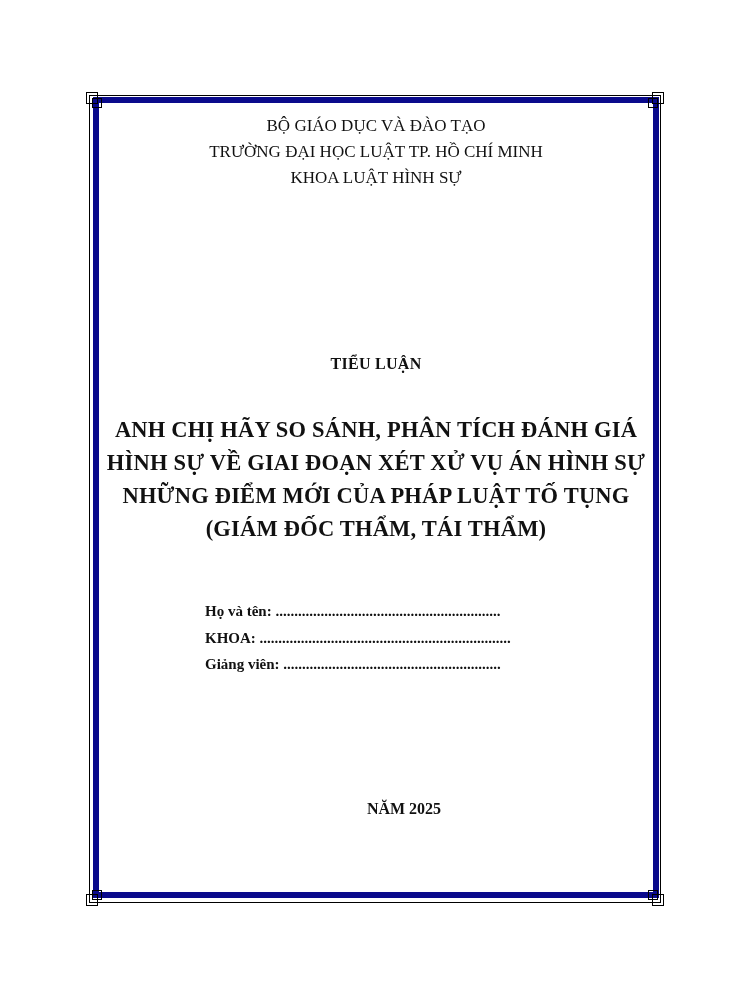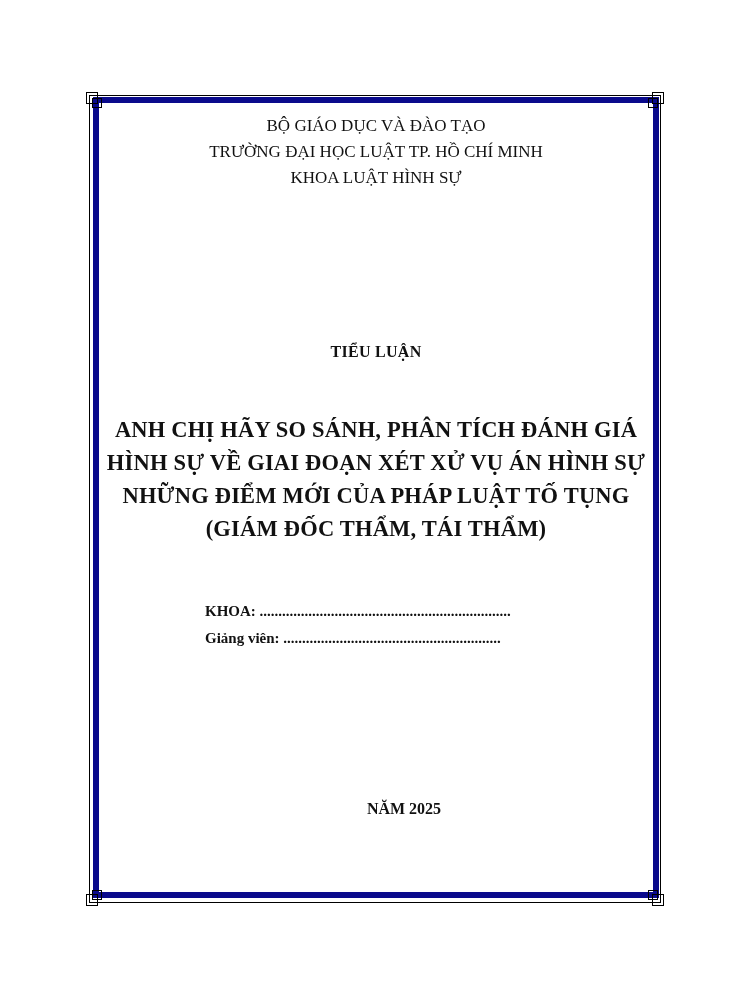--- a/index.html
+++ b/index.html
@@ -118,32 +118,35 @@
 
   <div class="corner" style="left:652px; top:894px;"></div>
   <div class="corner inner" style="left:648px; top:890px;"></div>
 
   <div class="text-block" style="top:113px;">
     <p class="header-line regular">BỘ GIÁO DỤC VÀ ĐÀO TẠO</p>
     <p class="header-line bold">TRƯỜNG ĐẠI HỌC LUẬT TP. HỒ CHÍ MINH</p>
     <p class="header-line bold">KHOA LUẬT HÌNH SỰ</p>
   </div>
 
-  <div class="text-block" style="top:343px;">
+  <div class="text-block" style="top:355px;">
     <span class="doc-type">TIỂU LUẬN</span>
   </div>
 
   <div class="text-block" style="top:413px; left:88px; width:576px;">
     <p class="title-line">ANH CHỊ HÃY SO SÁNH, PHÂN TÍCH ĐÁNH GIÁ</p>
     <p class="title-line">HÌNH SỰ VỀ GIAI ĐOẠN XÉT XỬ VỤ ÁN HÌNH SỰ</p>
     <p class="title-line">NHỮNG ĐIỂM MỚI CỦA PHÁP LUẬT TỐ TỤNG</p>
     <p class="title-line">(GIÁM ĐỐC THẨM, TÁI THẨM)</p>
   </div>
 
   <div class="info-block">
+    <div class="info-row">
+      <span class="info-label">Họ và tên:</span><span class="info-dots"> ............................................................</span>
+    </div>
     <div class="info-row">
       <span class="info-label">KHOA:</span><span class="info-dots"> ...................................................................</span>
     </div>
     <div class="info-row">
       <span class="info-label">Giảng viên:</span><span class="info-dots"> ..........................................................</span>
     </div>
   </div>
 
   <div class="text-block" style="top:800px;padding-left:28px;">
     <span class="year">NĂM 2025</span>

